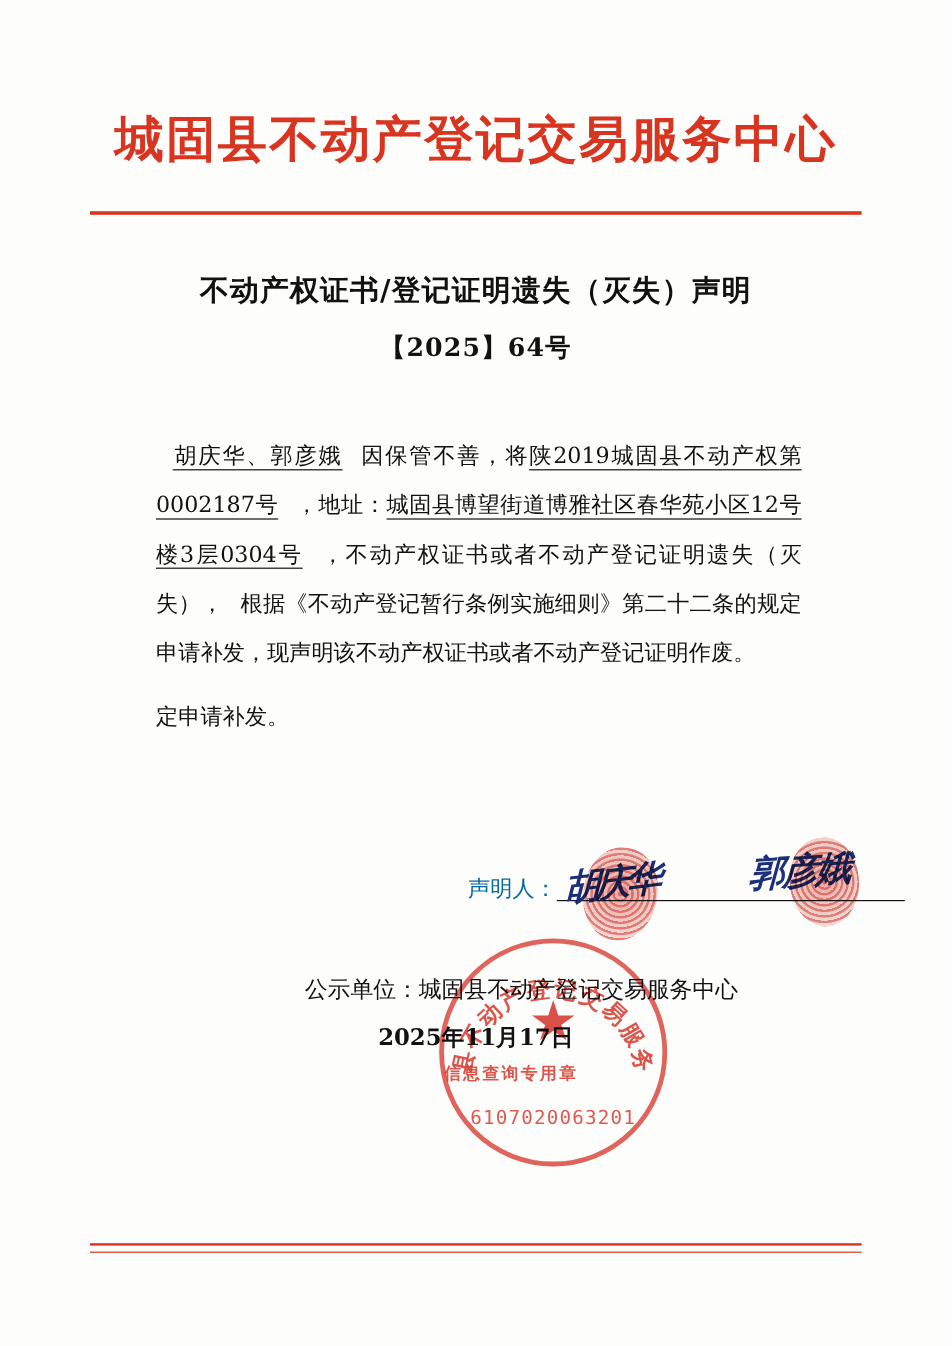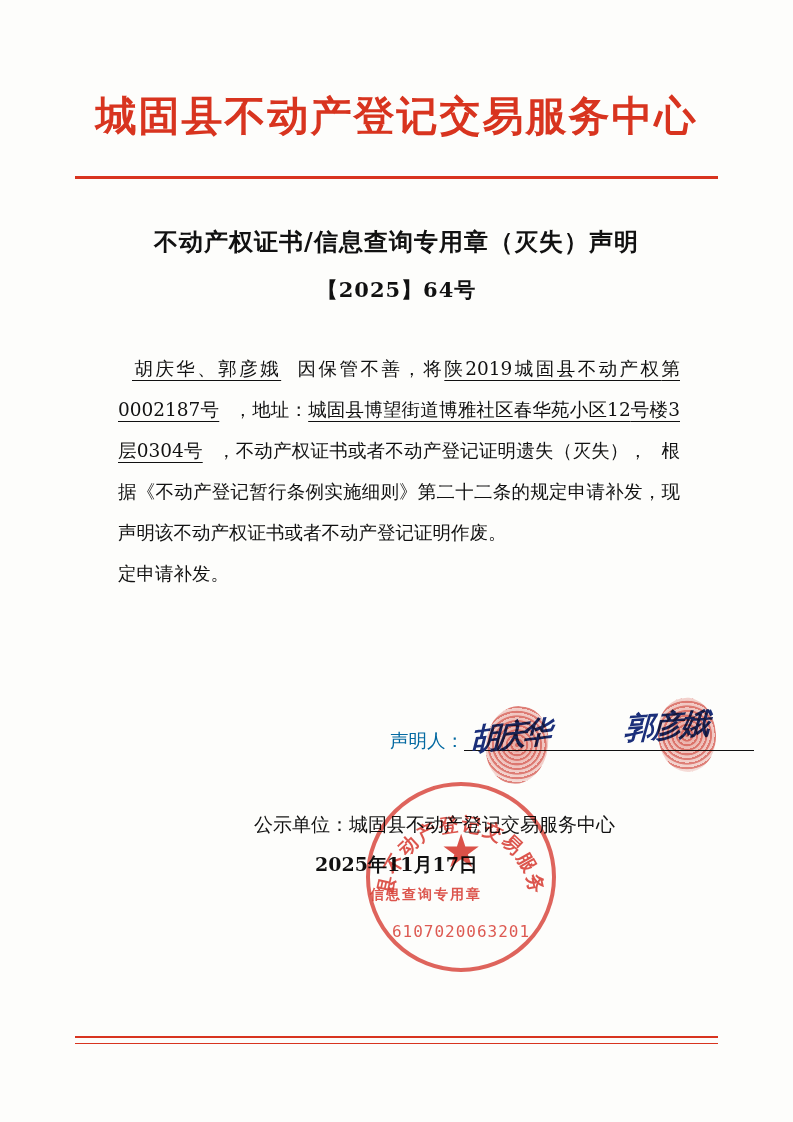--- a/index.html
+++ b/index.html
@@ -80,21 +80,21 @@
     top: 348px;
     left: 118px;
     width: 562px;
     font-family: "DejaVu Serif", "Liberation Serif", serif;
     font-size: 18.5px;
     line-height: 41px;
     color: #111;
     text-align: justify;
   }
   .doc-body p {
-    margin: 0;
+    margin: 12px;
     text-indent: 0;
   }
   .ul {
     text-decoration: underline;
     text-underline-offset: 5px;
     text-decoration-thickness: 1px;
   }
   .sp { display: inline-block; width: 14px; }
 
   .closing {
@@ -262,21 +262,21 @@
 </head>
 <body>
 
 <div class="page">
 
   <div class="doc-header">
     <div class="org-title">城固县不动产登记交易服务中心</div>
   </div>
   <div class="header-rule"></div>
 
-  <div class="doc-title">不动产权证书/信息查询专用章（灭失）声明</div>
+  <div class="doc-title">不动产权证书/登记证明遗失（灭失）声明</div>
   <div class="doc-number">【2025】64号</div>
 
   <div class="doc-body">
     <p>
       <span class="sp"></span><span class="ul">胡庆华、郭彦娥</span><span class="sp"></span><span>因保管不善，将</span><span class="ul">陕2019城固县不动产权</span><span class="ul">第0002187号</span><span class="sp"></span><span>，地址：</span><span class="ul">城固县博望街道博雅社区春华苑小区12</span><span class="ul">号楼3层0304号</span><span class="sp"></span><span>，不动产权证书或者不动产登记证明遗失（灭</span><span>失），</span><span class="sp"></span><span>根据《不动产登记暂行条例实施细则》第二十二条的规</span><span>定申请补发，现声明该不动产权证书或者不动产登记证明作废。</span>
     </p>
     <p class="closing">定申请补发。</p>
   </div>
 
   <div class="sign-row">

